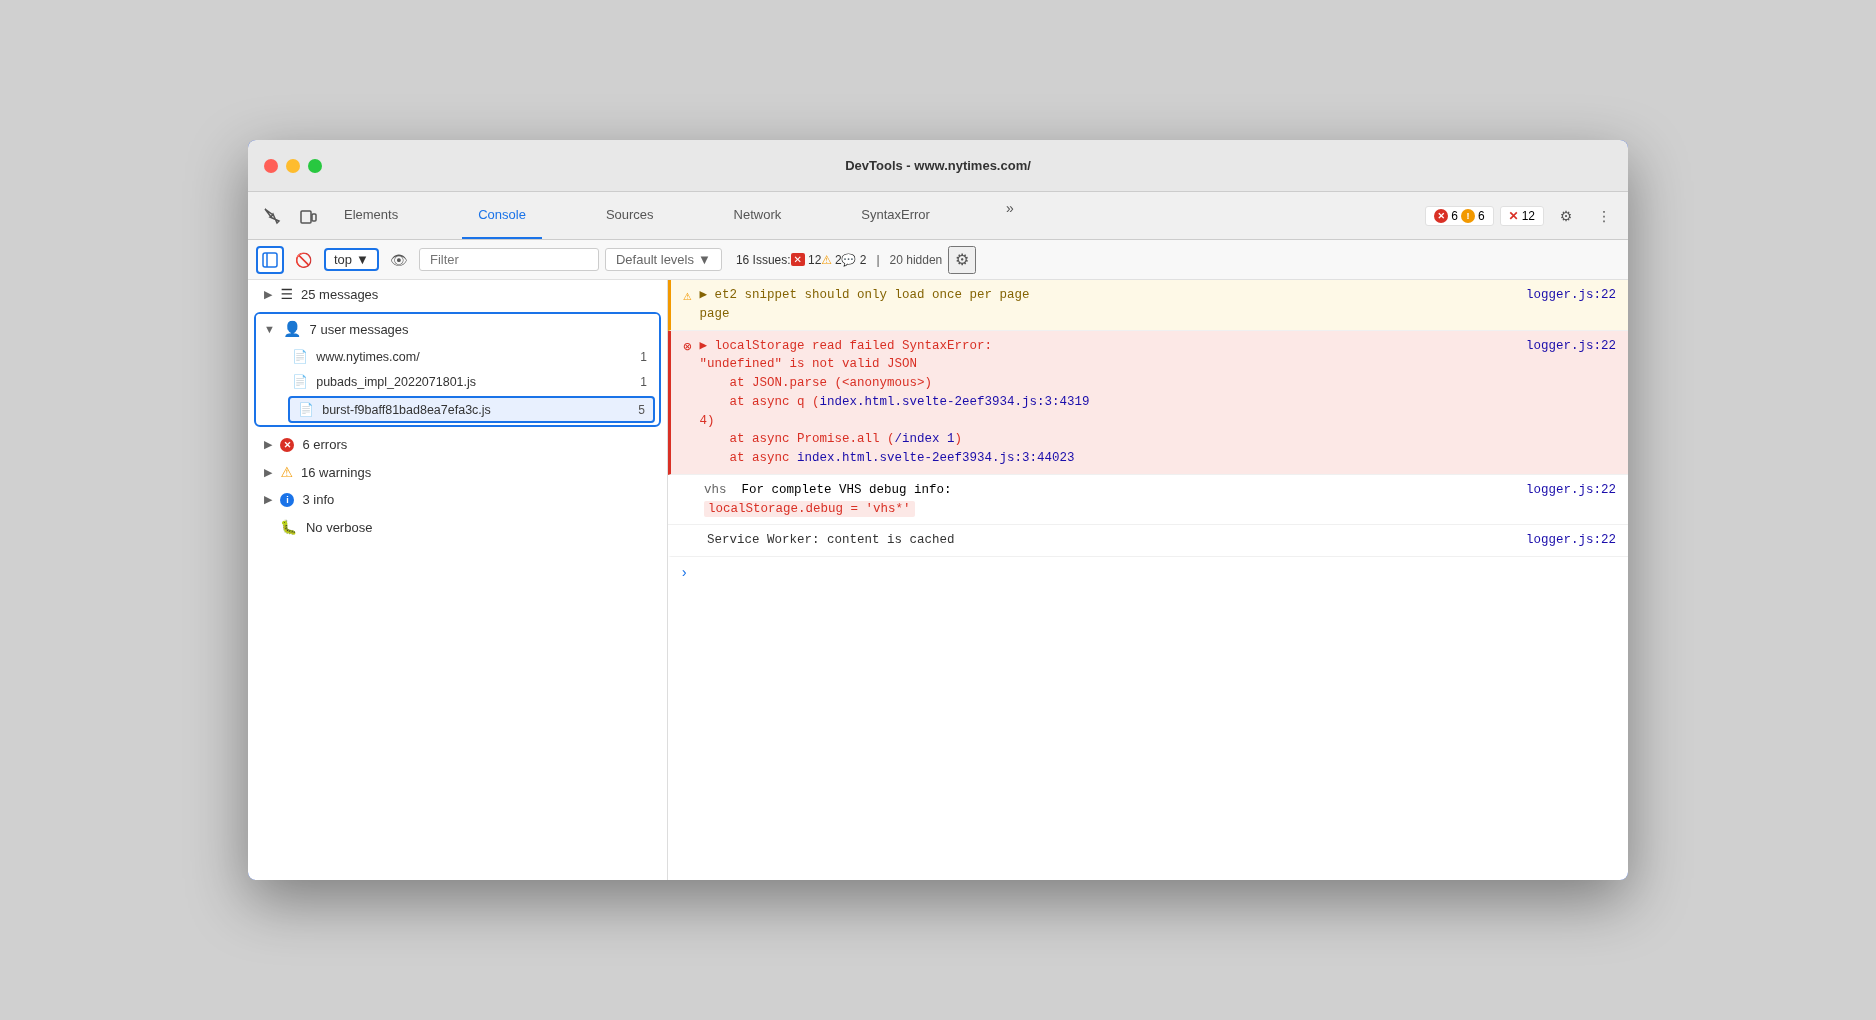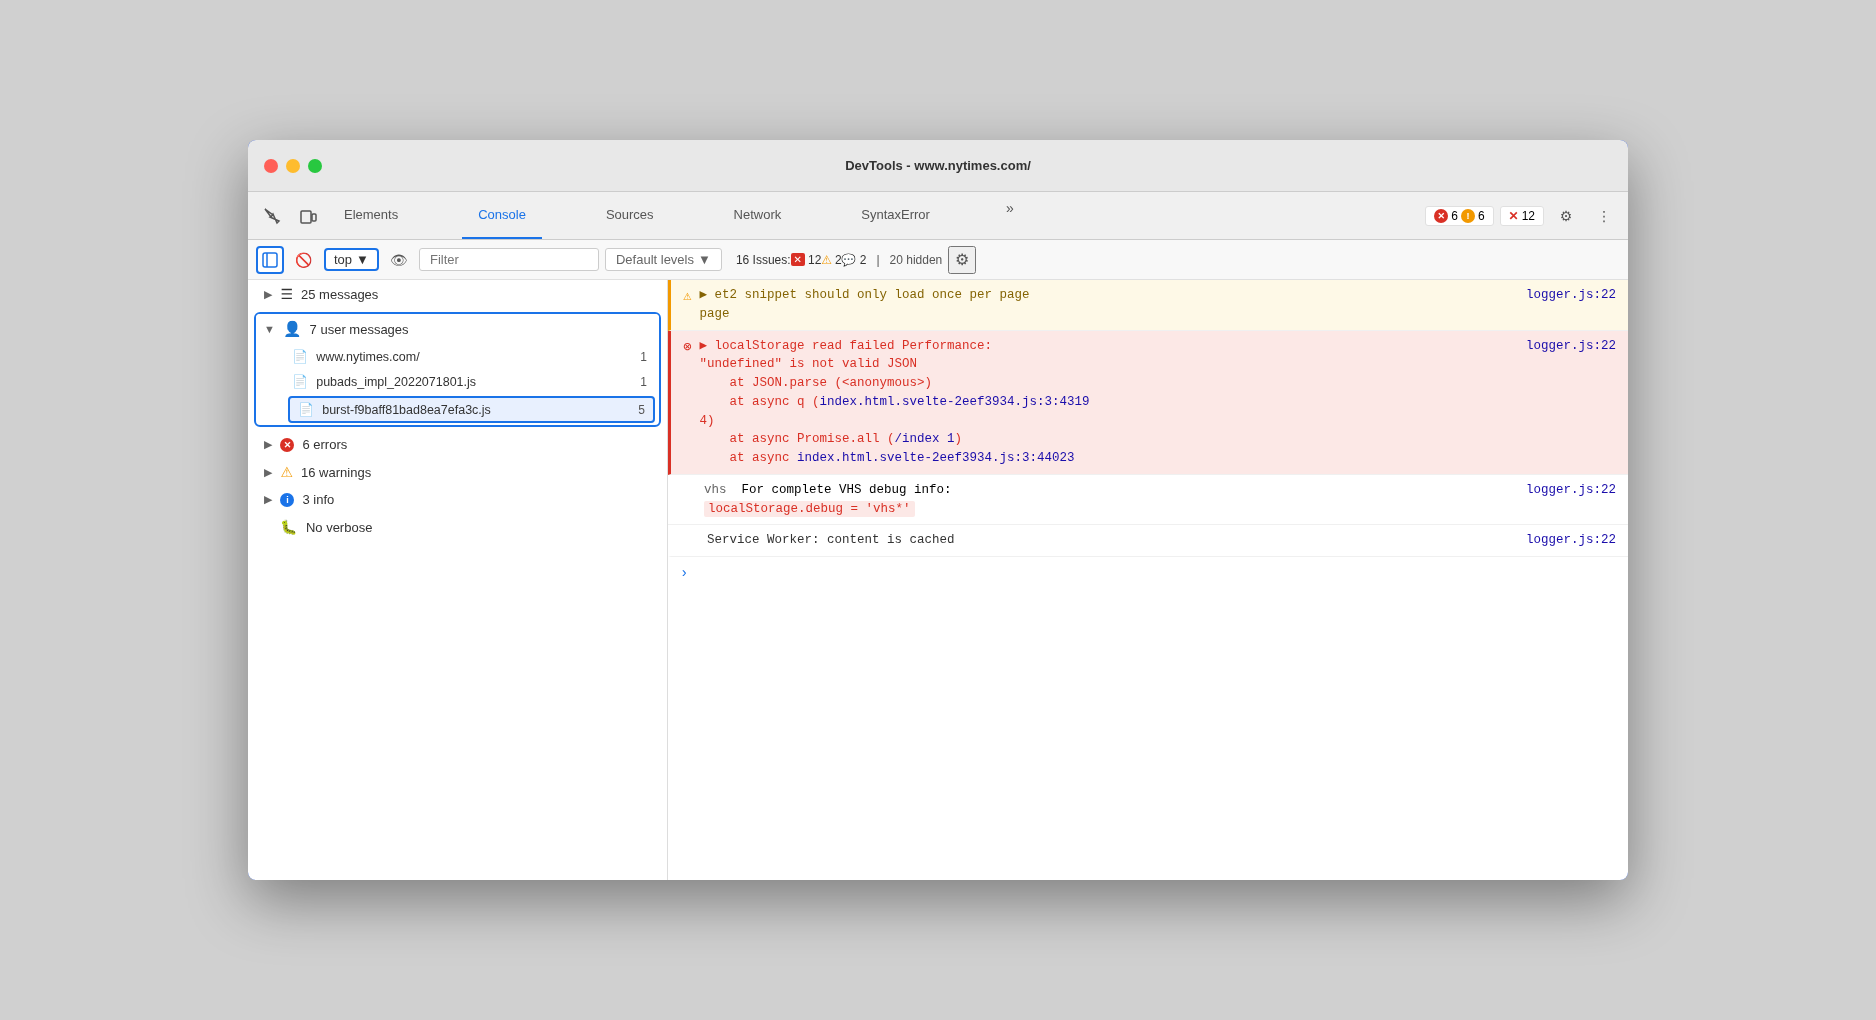--- a/index.html
+++ b/index.html
@@ -499,21 +499,21 @@
             <span class="msg-link">logger.js:22</span>
           </div>
           <div class="warning-text">page</div>
         </div>
       </div>
 
       <div class="console-msg error-msg">
         <span class="msg-icon circle-err">⊗</span>
         <div class="msg-content">
           <div class="msg-line">
-            <span class="error-text">▶ localStorage read failed Performance: </span>
+            <span class="error-text">▶ localStorage read failed SyntaxError: </span>
             <span class="msg-link">logger.js:22</span>
           </div>
           <div class="error-text">"undefined" is not valid JSON</div>
           <div class="error-text">&nbsp;&nbsp;&nbsp;&nbsp;at JSON.parse (&lt;anonymous&gt;)</div>
           <div class="error-text">&nbsp;&nbsp;&nbsp;&nbsp;at async q (<span class="msg-link">index.html.svelte-2eef3934.js:3:4319</span></div>
           <div class="error-text">4)</div>
           <div class="error-text">&nbsp;&nbsp;&nbsp;&nbsp;at async Promise.all (<span class="msg-link">/index 1</span>)</div>
           <div class="error-text">&nbsp;&nbsp;&nbsp;&nbsp;at async <span class="msg-link">index.html.svelte-2eef3934.js:3:44023</span></div>
         </div>
       </div>

